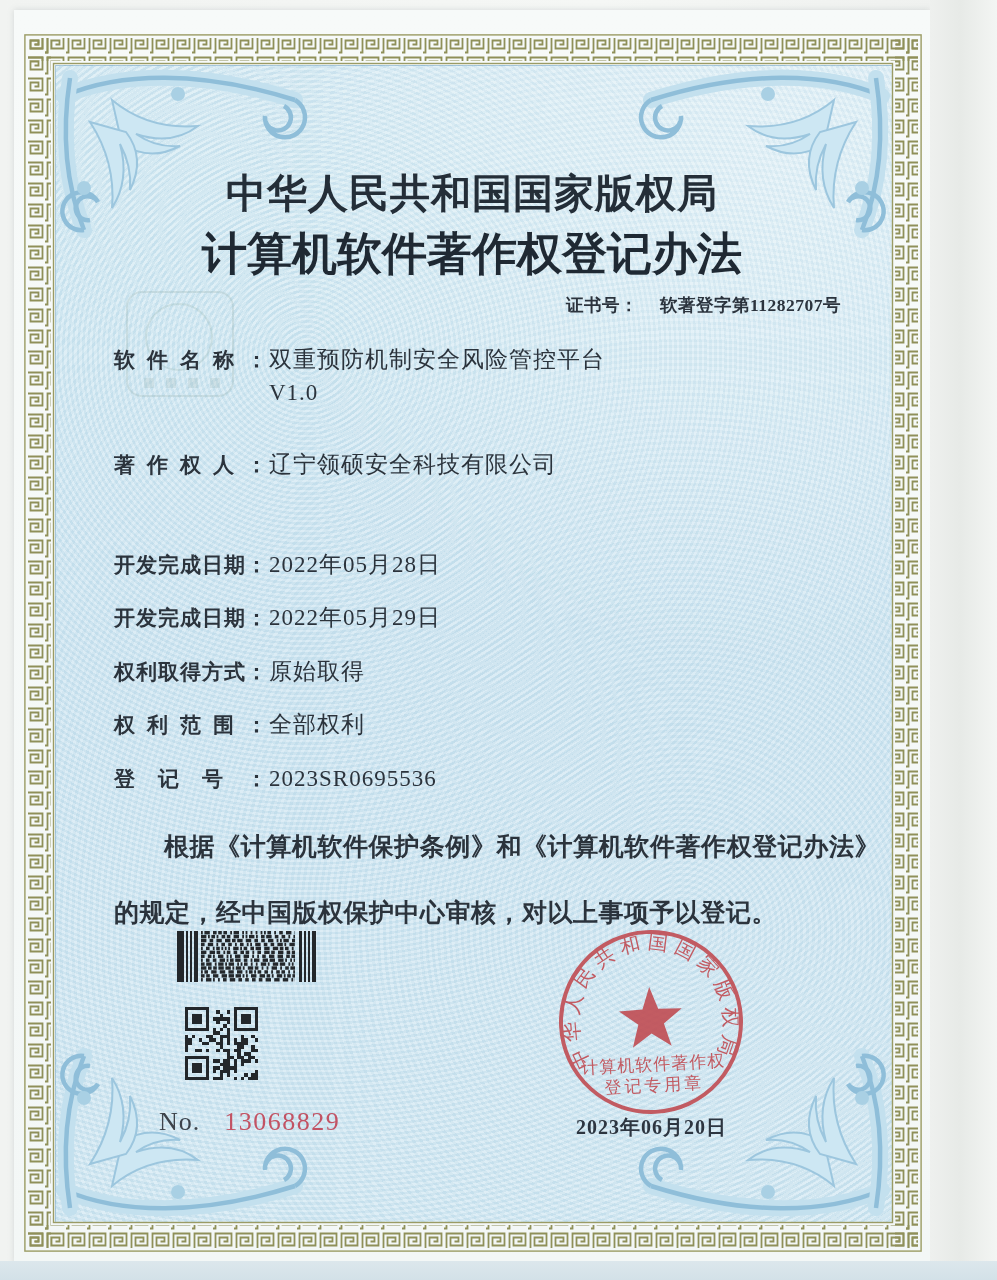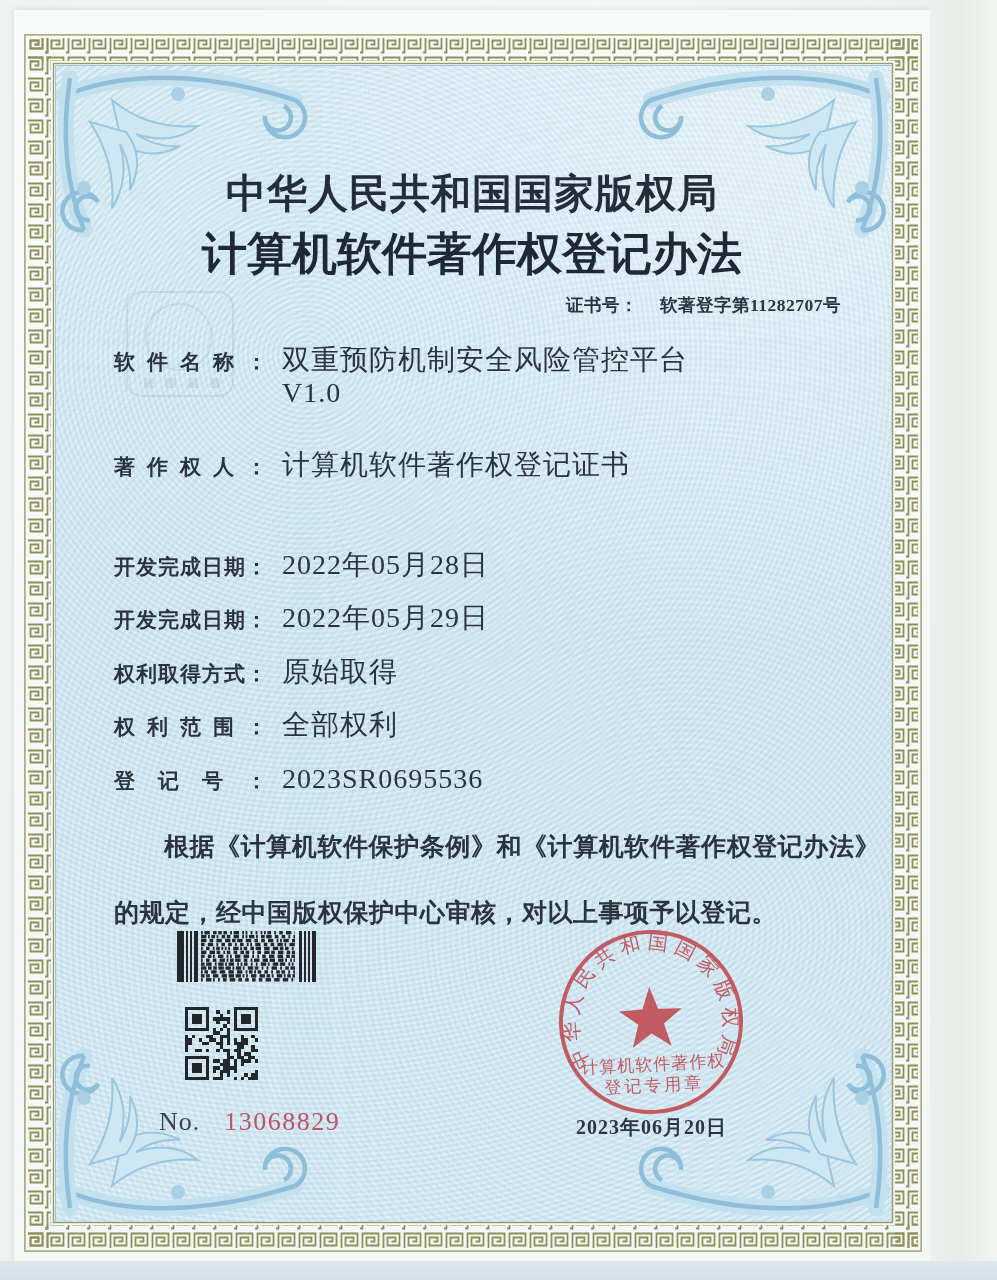--- a/index.html
+++ b/index.html
@@ -36,21 +36,21 @@
   .emboss .sq{position:absolute;bottom:7px;width:10px;height:10px;background:rgba(145,175,170,.35);}
   .title1{position:absolute;left:0;top:156px;width:916px;text-align:center;
     font-size:40px;font-weight:bold;letter-spacing:1px;color:#242e38;}
   .title2{position:absolute;left:0;top:214px;width:916px;text-align:center;
     font-size:45px;font-weight:bold;letter-spacing:0px;color:#1f2933;}
   .certline{position:absolute;left:552px;top:283px;display:flex;gap:22px;
     font-size:17.5px;font-weight:bold;letter-spacing:.5px;color:#2b333d;}
   .row{position:absolute;left:100px;display:flex;align-items:baseline;}
   .lab{display:inline-block;width:153px;font-size:21px;font-weight:bold;
     text-align:justify;text-align-last:justify;color:#2b333c;}
-  .val{margin-left:15px;font-size:28px;letter-spacing:1px;color:#2b333c;line-height:33px;}
+  .val{margin-left:2px;font-size:23px;letter-spacing:1px;color:#2b333c;line-height:33px;}
   .statement{position:absolute;left:100px;top:804px;width:766px;
     font-size:25px;font-weight:600;line-height:66px;letter-spacing:.5px;
     text-indent:50px;color:#2b333c;text-align:justify;}
   .barcode{position:absolute;left:163px;top:921px;width:139px;height:51px;}
   .qrcode{position:absolute;left:171px;top:997px;width:73px;height:73px;}
   .serial{position:absolute;left:145px;top:1097px;display:flex;align-items:baseline;gap:24px;font-size:26px;}
   .serial .no{color:#3d434b;letter-spacing:1px;}
   .serial .num{color:#c25364;letter-spacing:1.5px;}
   .seal{position:absolute;left:537px;top:912px;width:200px;height:200px;z-index:4;
     mix-blend-mode:multiply;opacity:.9;transform:rotate(-3deg);}
@@ -114,21 +114,21 @@
 
     <div class="row" style="top:333px">
       <span class="lab">软件名称：</span>
       <span class="val">
         <div>双重预防机制安全风险管控平台</div>
         <div>V1.0</div>
       </span>
     </div>
     <div class="row" style="top:438px">
       <span class="lab">著作权人：</span>
-      <span class="val">计算机软件著作权登记证书</span>
+      <span class="val">辽宁领硕安全科技有限公司</span>
     </div>
     <div class="row" style="top:538px">
       <span class="lab">开发完成日期：</span>
       <span class="val">2022年05月28日</span>
     </div>
     <div class="row" style="top:591px">
       <span class="lab">开发完成日期：</span>
       <span class="val">2022年05月29日</span>
     </div>
     <div class="row" style="top:645px">

